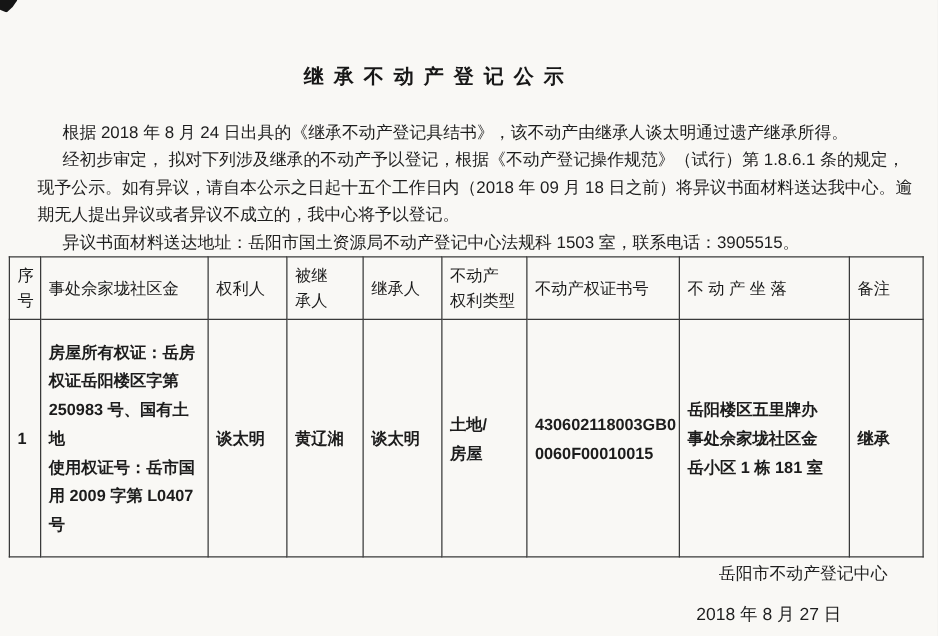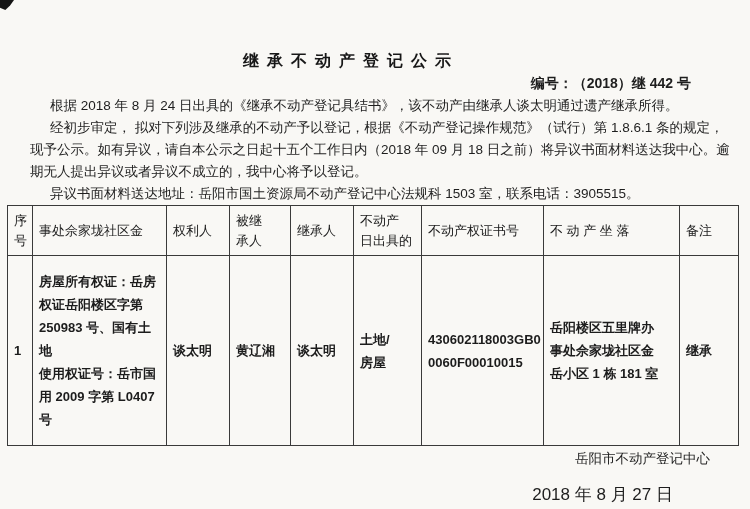--- a/index.html
+++ b/index.html
@@ -79,34 +79,33 @@
   .cell-center { text-align: center; padding: 2px 1px; }
   .issuer {
     position: absolute;
     top: 450px; right: 68px;
     font-size: 13.5px;
     white-space: nowrap;
   }
   .date {
     position: absolute;
     top: 483px; right: 105px;
-    font-size: 17px;
+    font-size: 14px;
     white-space: nowrap;
   }
 </style>
 </head>
 <body>
 
 <div class="page">
 
   <div class="speck"></div>
 
   <h1 class="title">继承不动产登记公示</h1>
 
-  <div class="docno">编号：（2018）继 442 号</div>
 
   <div class="body-text">
     <p class="para">根据 2018 年 8 月 24 日出具的《继承不动产登记具结书》，该不动产由继承人谈太明通过遗产继承所得。</p>
     <p class="para">经初步审定， 拟对下列涉及继承的不动产予以登记，根据《不动产登记操作规范》（试行）第 1.8.6.1 条的规定，
 现予公示。如有异议，请自本公示之日起十五个工作日内（2018 年 09 月 18 日之前）将异议书面材料送达我中心。逾
 期无人提出异议或者异议不成立的，我中心将予以登记。</p>
     <p class="para">异议书面材料送达地址：岳阳市国土资源局不动产登记中心法规科 1503 室，联系电话：3905515。</p>
   </div>
 
   <table class="reg-table">
@@ -124,21 +123,21 @@
     <thead>
       <tr>
         <th class="cell-center">序
 号</th>
         <th>事处佘家垅社区金</th>
         <th>权利人</th>
         <th>被继
 承人</th>
         <th>继承人</th>
         <th>不动产
-日出具的</th>
+权利类型</th>
         <th>不动产权证书号</th>
         <th>不 动 产 坐 落</th>
         <th>备注</th>
       </tr>
     </thead>
     <tbody>
       <tr>
         <td class="cell-center">1</td>
         <td>房屋所有权证：岳房
 权证岳阳楼区字第

